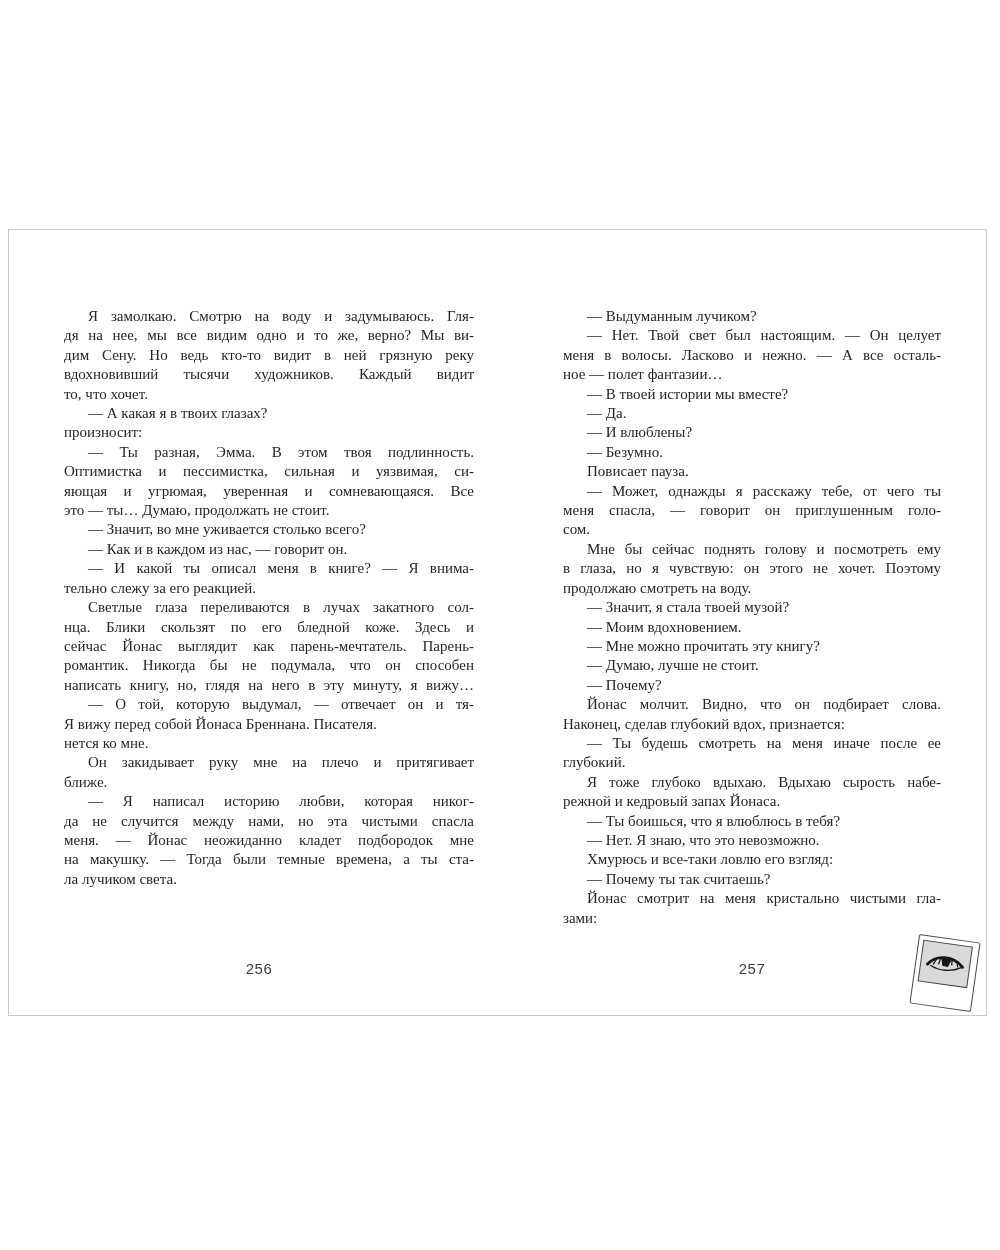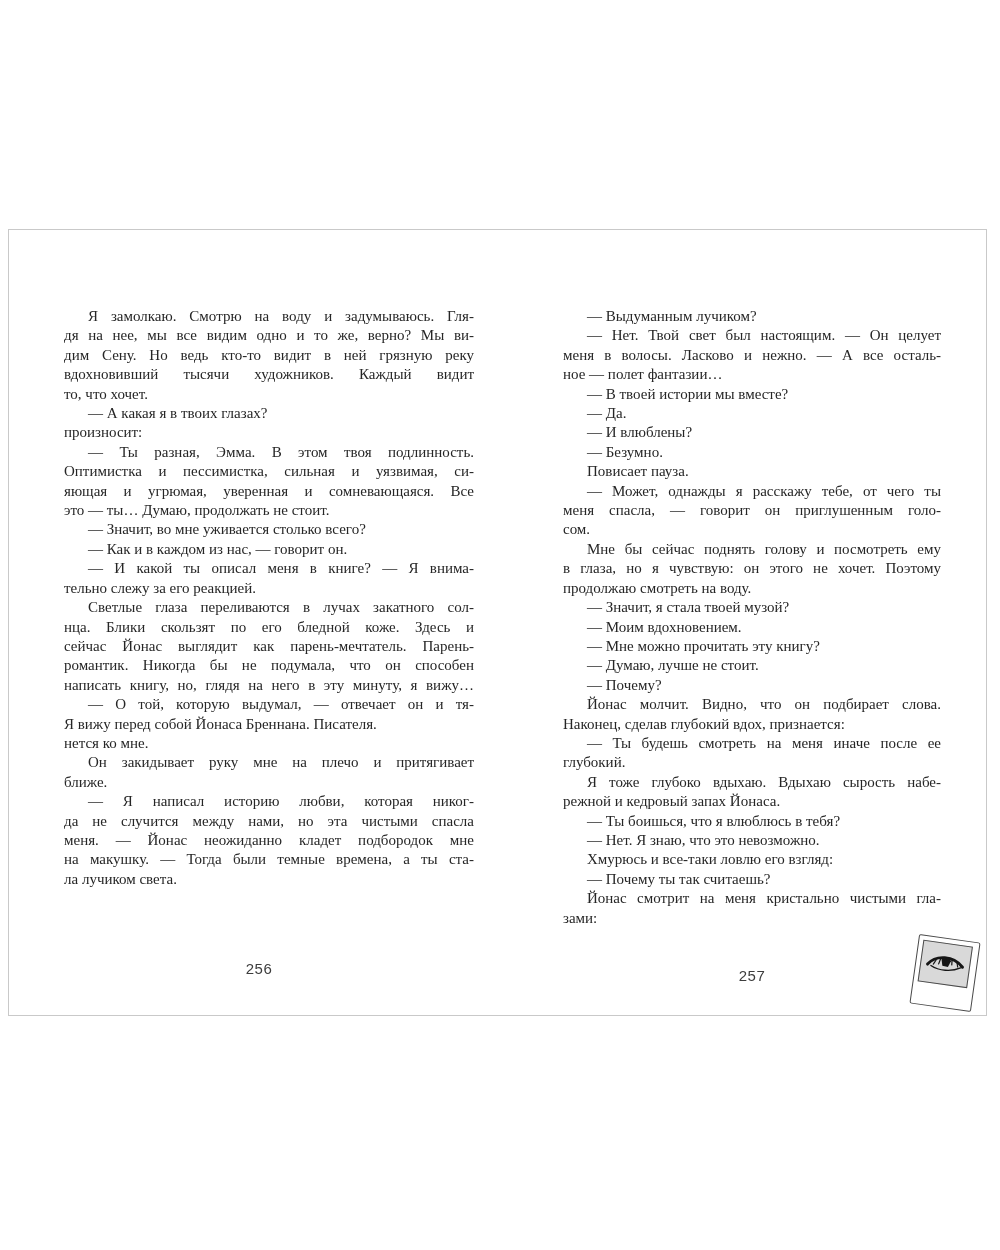--- a/index.html
+++ b/index.html
@@ -9,21 +9,21 @@
          border:1px solid #c9c9c9;background:#ffffff;box-sizing:border-box;}
   .col{position:absolute;top:307px;color:#262626;font-size:15px;line-height:19.4px;}
   .col-left{left:64px;width:410px;}
   .col-right{left:563px;width:378px;}
   .line{text-align:justify;text-align-last:justify;}
   .line.end{text-align:center;text-align-last:left;}
   .line.indent{text-indent:24px;}
   .folio{position:absolute;top:960px;font-family:"Liberation Sans", sans-serif;
          font-size:15px;color:#3d3d3d;text-align:center;letter-spacing:0.5px;}
   .folio-left{left:64px;width:390px;}
-  .folio-right{left:563px;width:378px;margin-top:7px;}
+  .folio-right{left:563px;width:378px;}
   .polaroid{position:absolute;left:914px;top:938px;width:62px;height:70px;
             background:#ffffff;border:1.6px solid #4a4a4a;border-radius:2px;
             transform:rotate(8deg);box-sizing:border-box;}
   .polaroid-photo{position:absolute;left:4px;top:4px;width:50px;height:42px;
                   background:#d9d9d9;border:1.3px solid #4a4a4a;box-sizing:border-box;
                   display:flex;align-items:center;justify-content:center;}
   .eye-svg{display:block;}
 </style>
 </head>
 <body>

